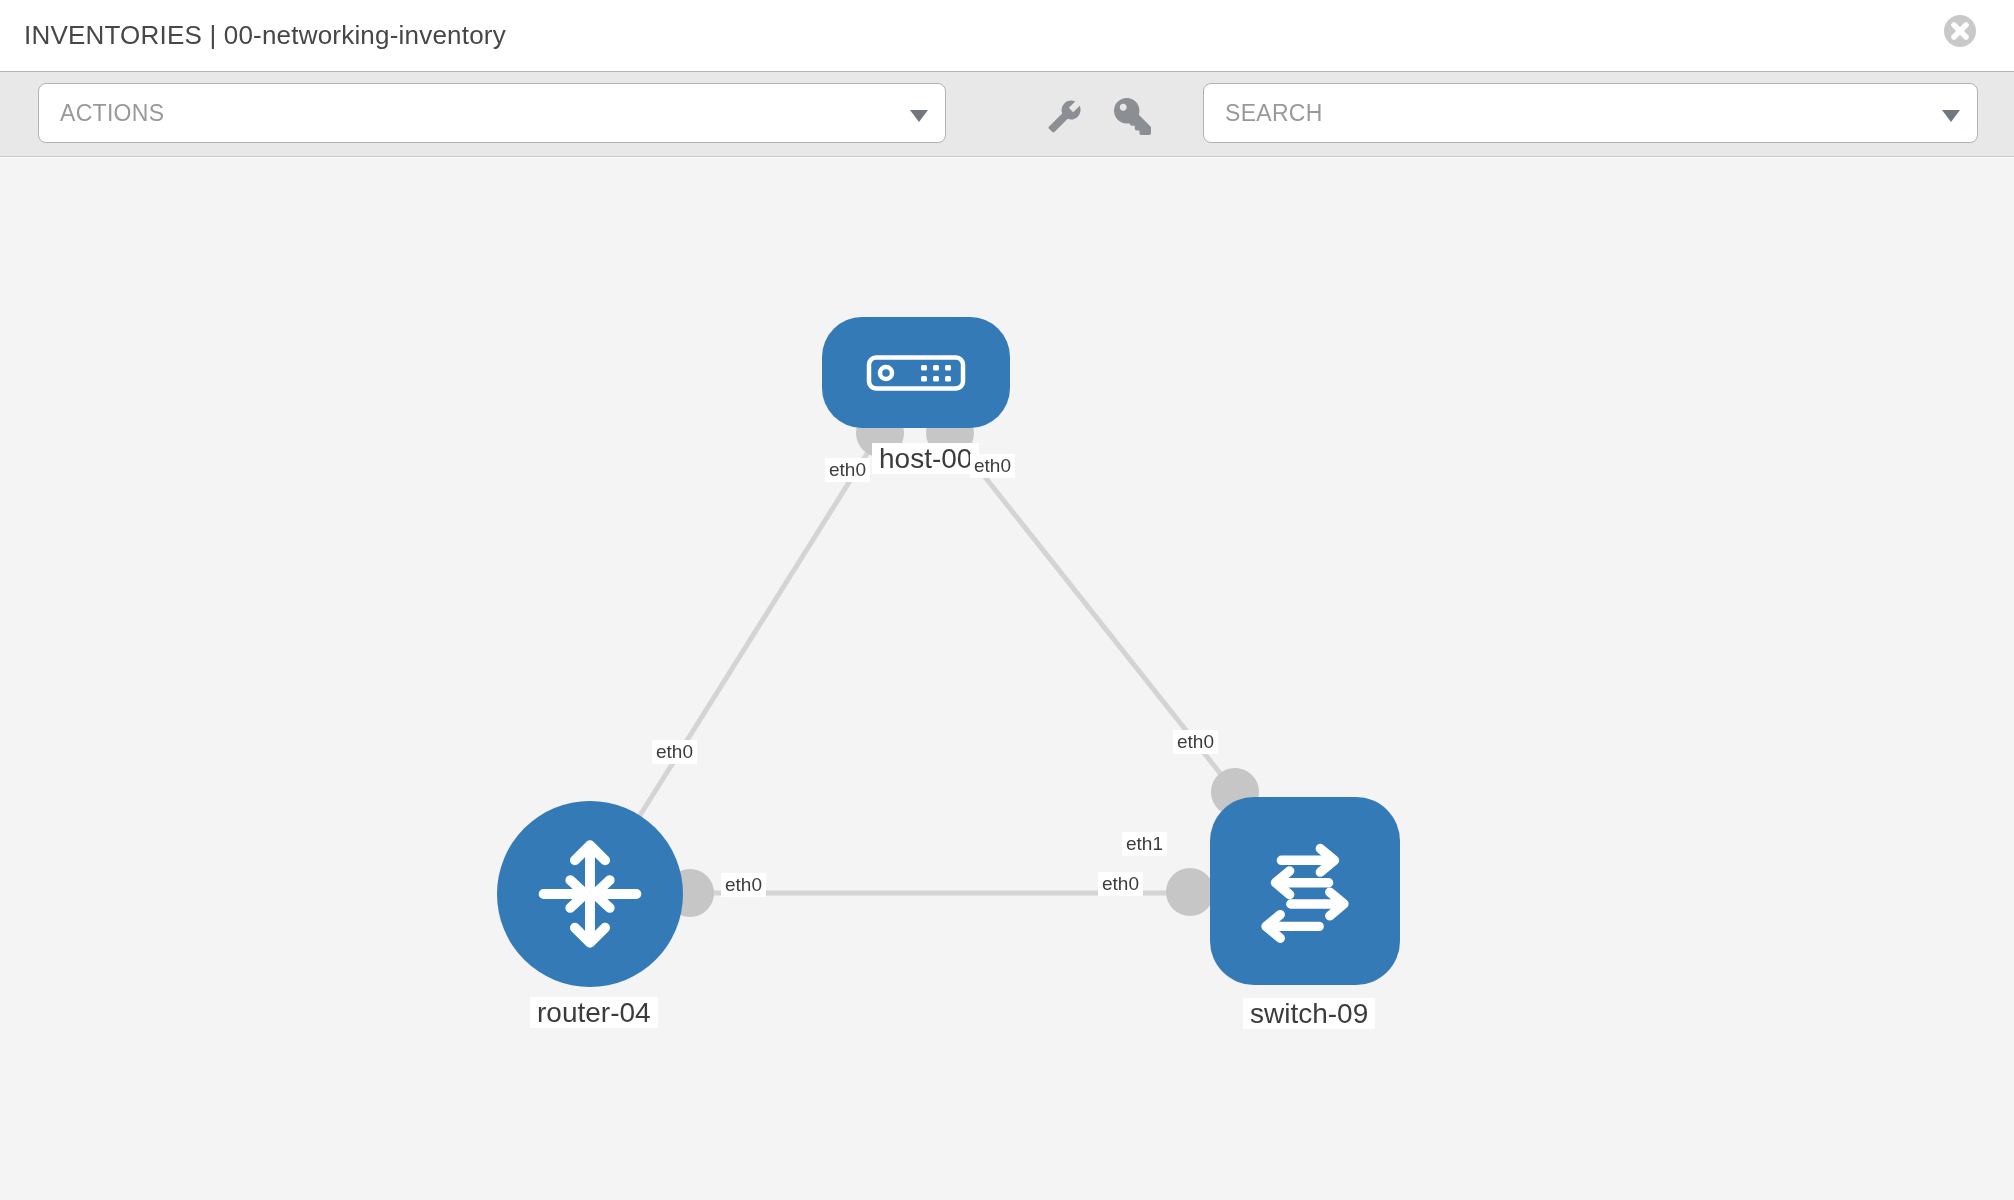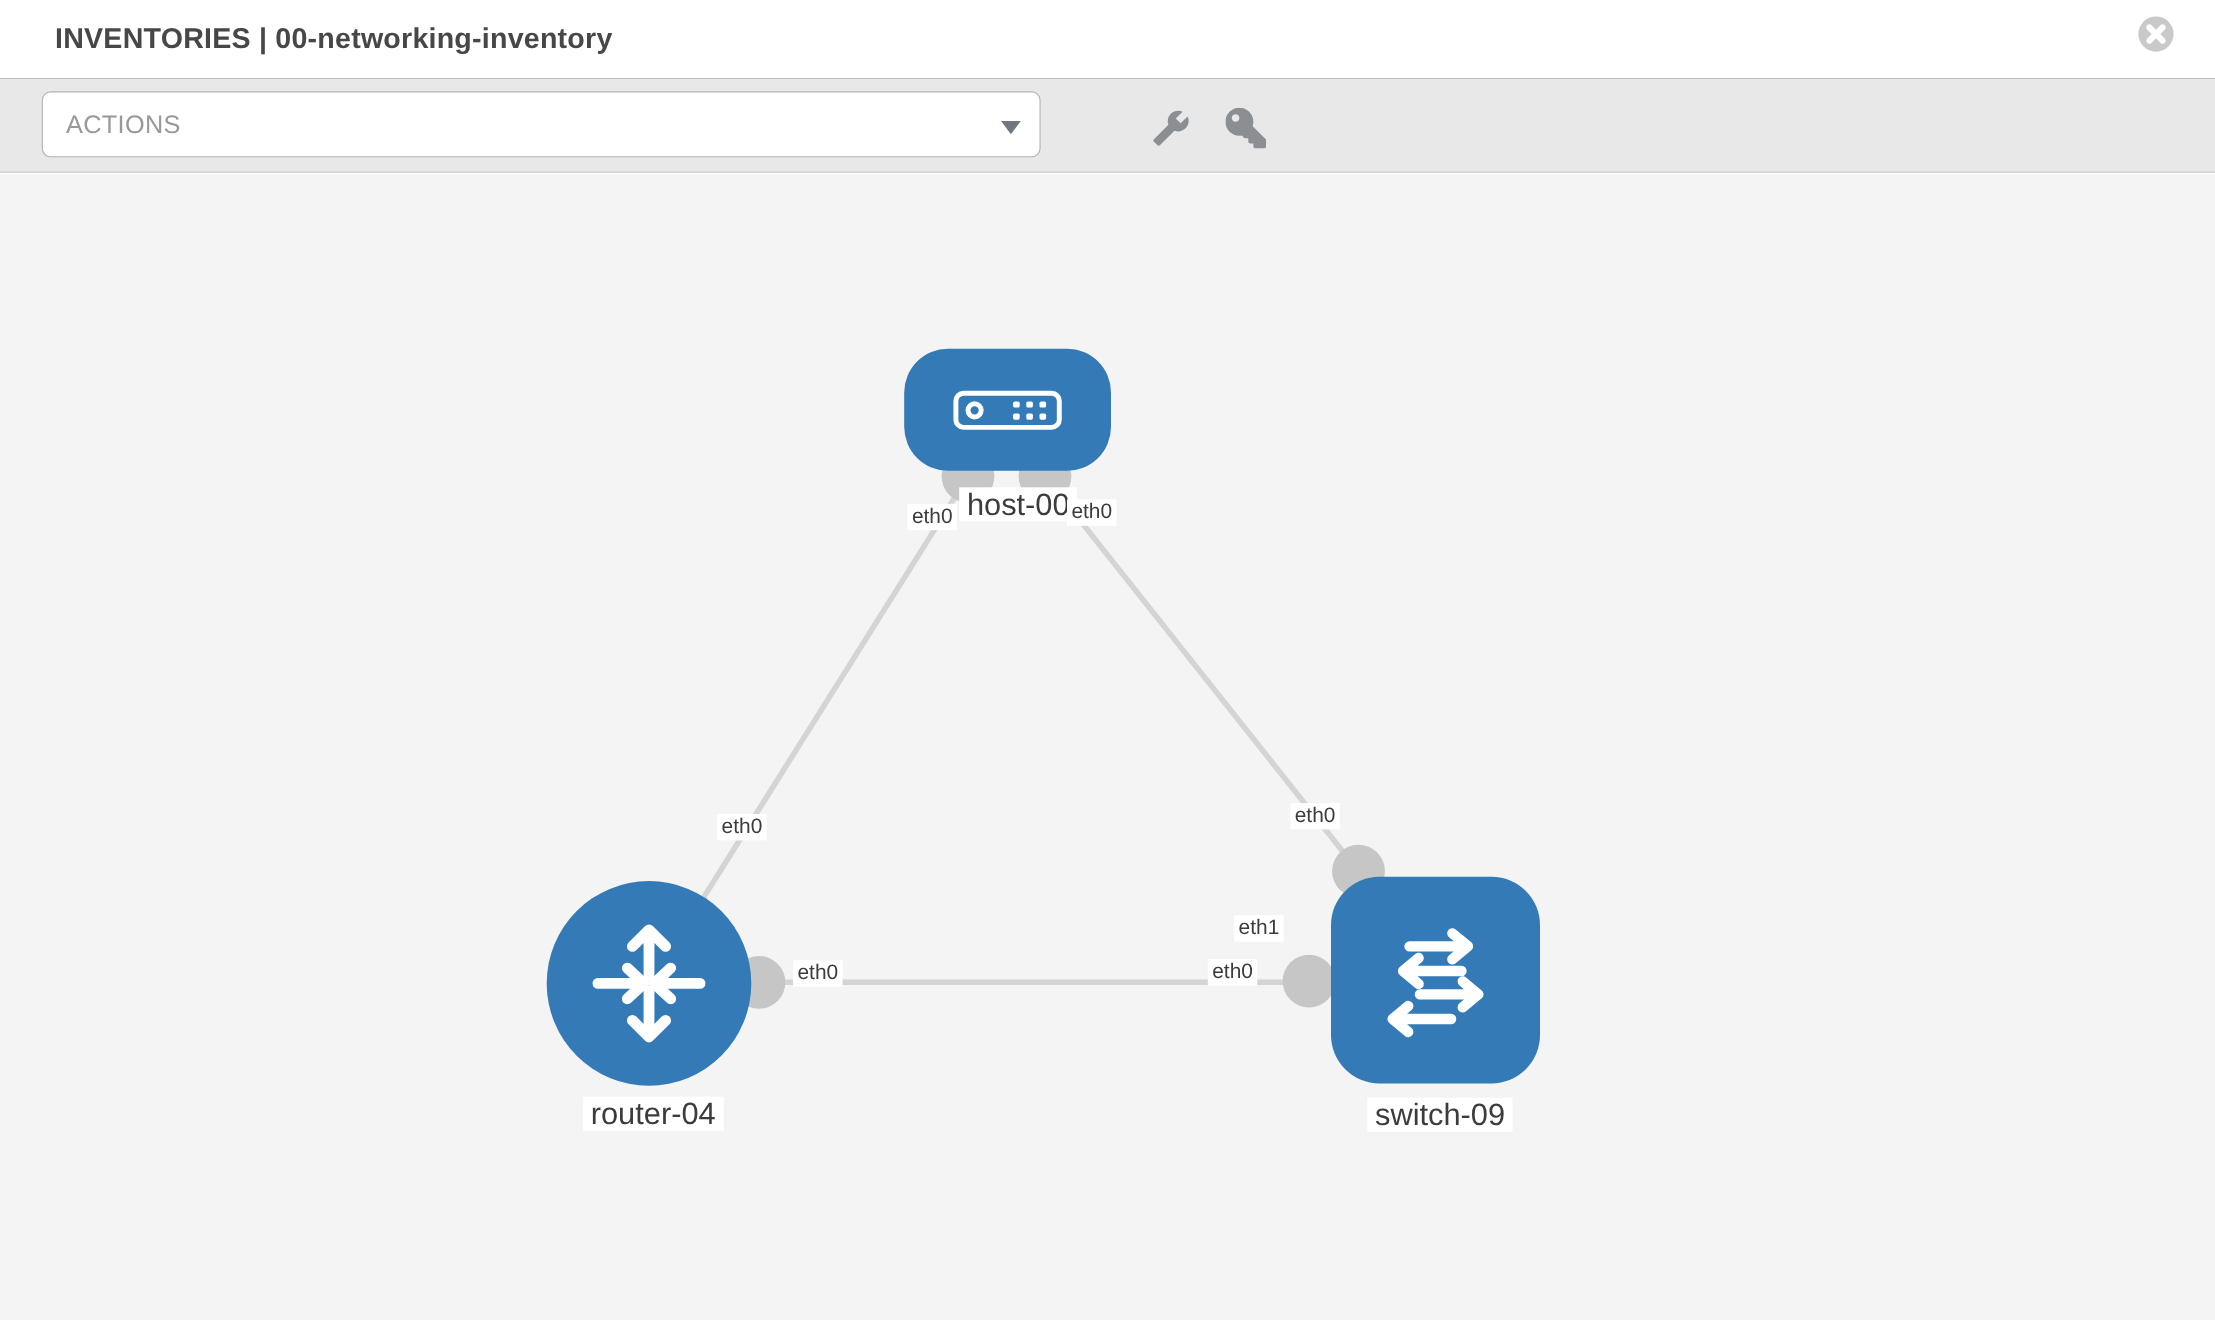--- a/index.html
+++ b/index.html
@@ -13,21 +13,21 @@
     --text-dark:#3c3c3c;
   }
   *{box-sizing:border-box;margin:0;padding:0;}
   html,body{background:#fff;}
   body{font-family:"Liberation Sans","DejaVu Sans",sans-serif;}
   .app{position:relative;width:2014px;height:1200px;overflow:hidden;background:#fff;}
 
   
   .header{position:absolute;left:0;top:0;width:100%;height:72px;background:#fff;
           border-bottom:1px solid #b5b5b5;display:flex;align-items:center;}
-  .page-title{margin-left:50px;font-size:26px;font-weight:bold;color:#474747;letter-spacing:.2px;}
+  .page-title{margin-left:24px;font-size:26px;font-weight:normal;color:#474747;letter-spacing:.2px;}
   .close-btn{position:absolute;right:37px;top:14px;width:34px;height:34px;border:none;background:transparent;cursor:pointer;padding:0;}
 
   
   .toolbar{position:absolute;left:0;top:72px;width:100%;height:85px;background:var(--toolbar-bg);
            border-bottom:1px solid #c9c9c9;}
   .select{position:absolute;top:11px;height:60px;background:#fff;border:1px solid var(--border-gray);
           border-radius:8px;display:flex;align-items:center;cursor:pointer;}
   .select-actions{left:38px;width:908px;}
   .select-search{left:1203px;width:775px;}
   .select .ph{margin-left:21px;font-size:23px;color:#98999b;letter-spacing:.3px;}
@@ -85,20 +85,24 @@
         <path transform="translate(24,0) scale(-1,1)" fill="#8b8f94" d="M22.7 19l-9.1-9.1c.9-2.3.4-5-1.5-6.9-2-2-5-2.4-7.4-1.3L9 6 6 9 1.6 4.7C.4 7.1.9 10.1 2.9 12.1c1.9 1.9 4.6 2.4 6.9 1.5l9.1 9.1c.4.4 1 .4 1.4 0l2.3-2.3c.5-.4.5-1.1.1-1.4z"></path>
       </svg>
     </button>
 
     <button class="icon-btn btn-key">
       <svg width="37" height="37" viewBox="0 0 24 24">
         <path transform="translate(24,0) scale(-0.046875,0.046875)" fill="#8b8f94" d="M512 176c0 97.2-78.8 176-176 176-11.2 0-22.2-1.1-32.8-3.1l-24 27a24 24 0 0 1-17.9 8.1H224v40c0 13.3-10.7 24-24 24h-40v40c0 13.3-10.7 24-24 24H24c-13.3 0-24-10.7-24-24v-78.1c0-6.4 2.5-12.5 7-17l161.8-161.8C163.1 213.8 160 195.3 160 176 160 78.8 238.8 0 336 0s176 78.8 176 176zm-176-48c0 26.5 21.5 48 48 48s48-21.5 48-48-21.5-48-48-48-48 21.5-48 48z"></path>
       </svg>
     </button>
 
+    <div class="select select-search">
+      <span class="ph">SEARCH</span>
+      <span class="caret"></span>
+    </div>
   </div>
 
   <div class="canvas">
 
     <svg class="links-layer" width="2014" height="1042" viewBox="0 0 2014 1042">
 
       <line x1="880" y1="275" x2="590" y2="737" stroke="#d4d4d4" stroke-width="5"></line>
       <line x1="950" y1="275" x2="1235" y2="634" stroke="#d4d4d4" stroke-width="5"></line>
       <line x1="590" y1="735" x2="1190" y2="735" stroke="#d4d4d4" stroke-width="5"></line>
 

